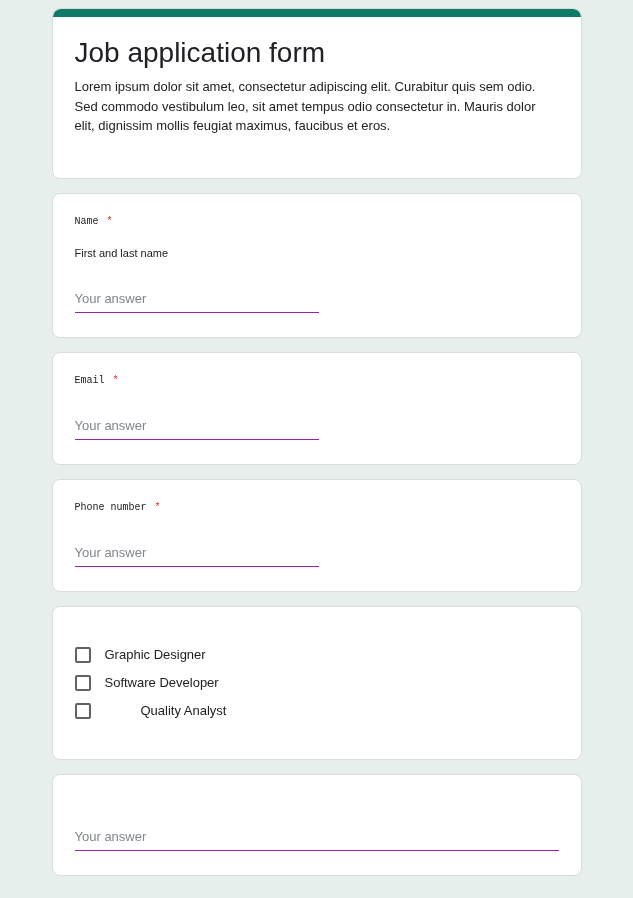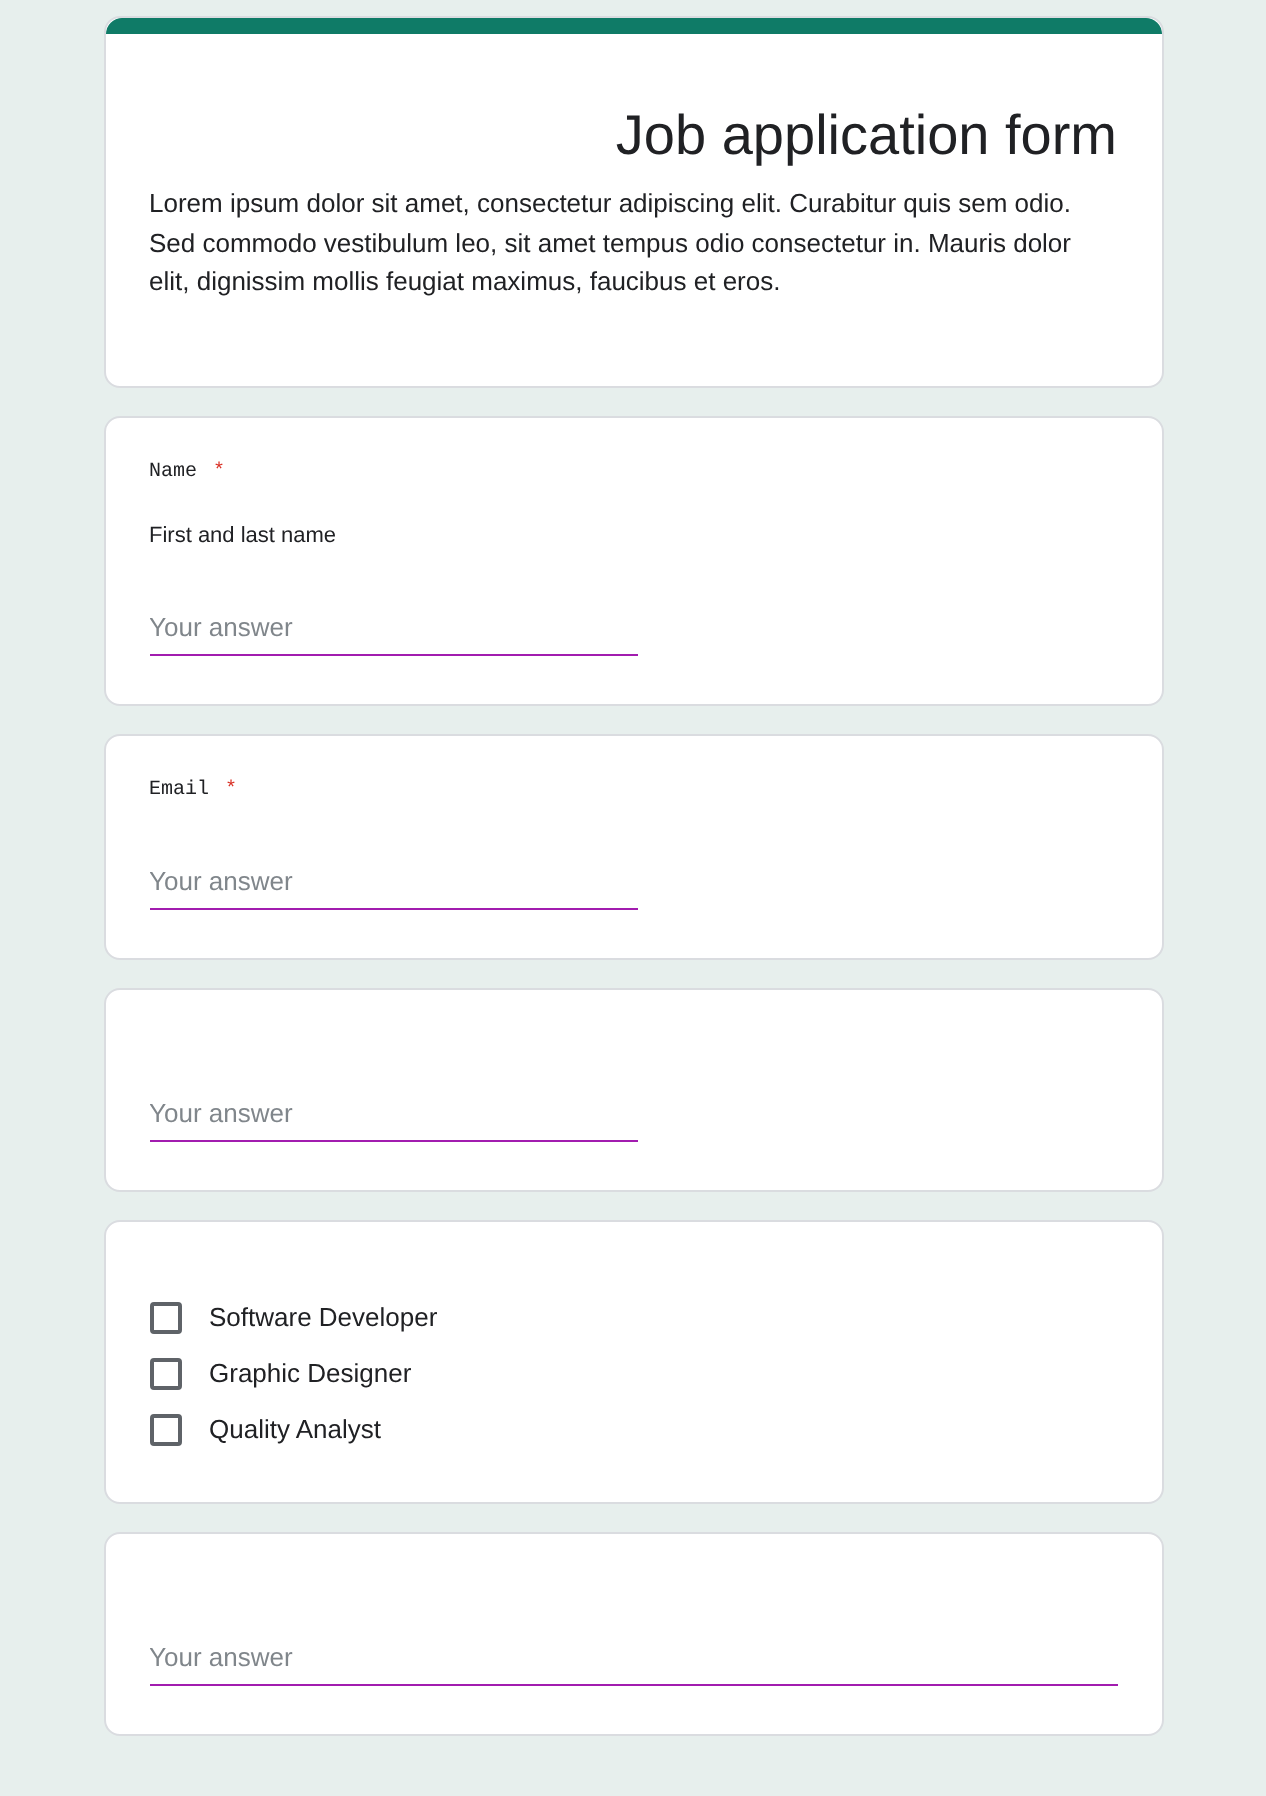--- a/index.html
+++ b/index.html
@@ -40,24 +40,23 @@
     position: absolute;
     top: 0; left: 0; right: 0;
     height: 8px;
     background: #0f7b67;
     border-top-left-radius: 8px;
     border-top-right-radius: 8px;
   }
   .form-title {
     font-size: 28px;
     font-weight: 400;
-    margin: 25px 0 8px 0;
+    margin: 10px 0 8px 0;
     font-family: "Google Sans", Arial, sans-serif;
     letter-spacing: 0;
-    text-align: right;
   }
   .form-desc {
     font-size: 13px;
     line-height: 1.5;
     color: #202124;
     margin: 8px 0 18px 0;
   }
   .required-note {
     color: #d93025;
     font-size: 13px;
@@ -97,21 +96,21 @@
     width: 100%;
   }
   .option-list {
     margin-top: 18px;
   }
   .option-row {
     display: flex;
     align-items: center;
     margin-bottom: 12px;
   }
-  .option-row:last-child { margin-bottom: 4px; }
+  .option-row:last-child { margin-bottom: 16px; gap: 36px; }
   .checkbox {
     width: 16px;
     height: 16px;
     border: 2px solid #5f6368;
     border-radius: 2px;
     margin-right: 14px;
     flex: 0 0 auto;
     box-sizing: border-box;
   }
   .option-label {
@@ -141,32 +140,36 @@
 
     <div class="card">
       <div class="q-title">
         <span>Email</span>
         <span class="star">*</span>
       </div>
       <input type="text" class="text-input" placeholder="Your answer" style="">
     </div>
 
     <div class="card">
+      <div class="q-title">
+        <span>Phone number</span>
+        <span class="star">*</span>
+      </div>
       <input type="text" class="text-input" placeholder="Your answer" style="">
     </div>
 
     <div class="card">
       <div class="option-list">
         <div class="option-row">
           <span class="checkbox"></span>
-          <span class="option-label">Software Developer</span>
+          <span class="option-label">Graphic Designer</span>
         </div>
         <div class="option-row">
           <span class="checkbox"></span>
-          <span class="option-label">Graphic Designer</span>
+          <span class="option-label">Software Developer</span>
         </div>
         <div class="option-row">
           <span class="checkbox"></span>
           <span class="option-label">Quality Analyst</span>
         </div>
       </div>
     </div>
 
     <div class="card">
       <input type="text" class="text-input full" placeholder="Your answer" style="">

